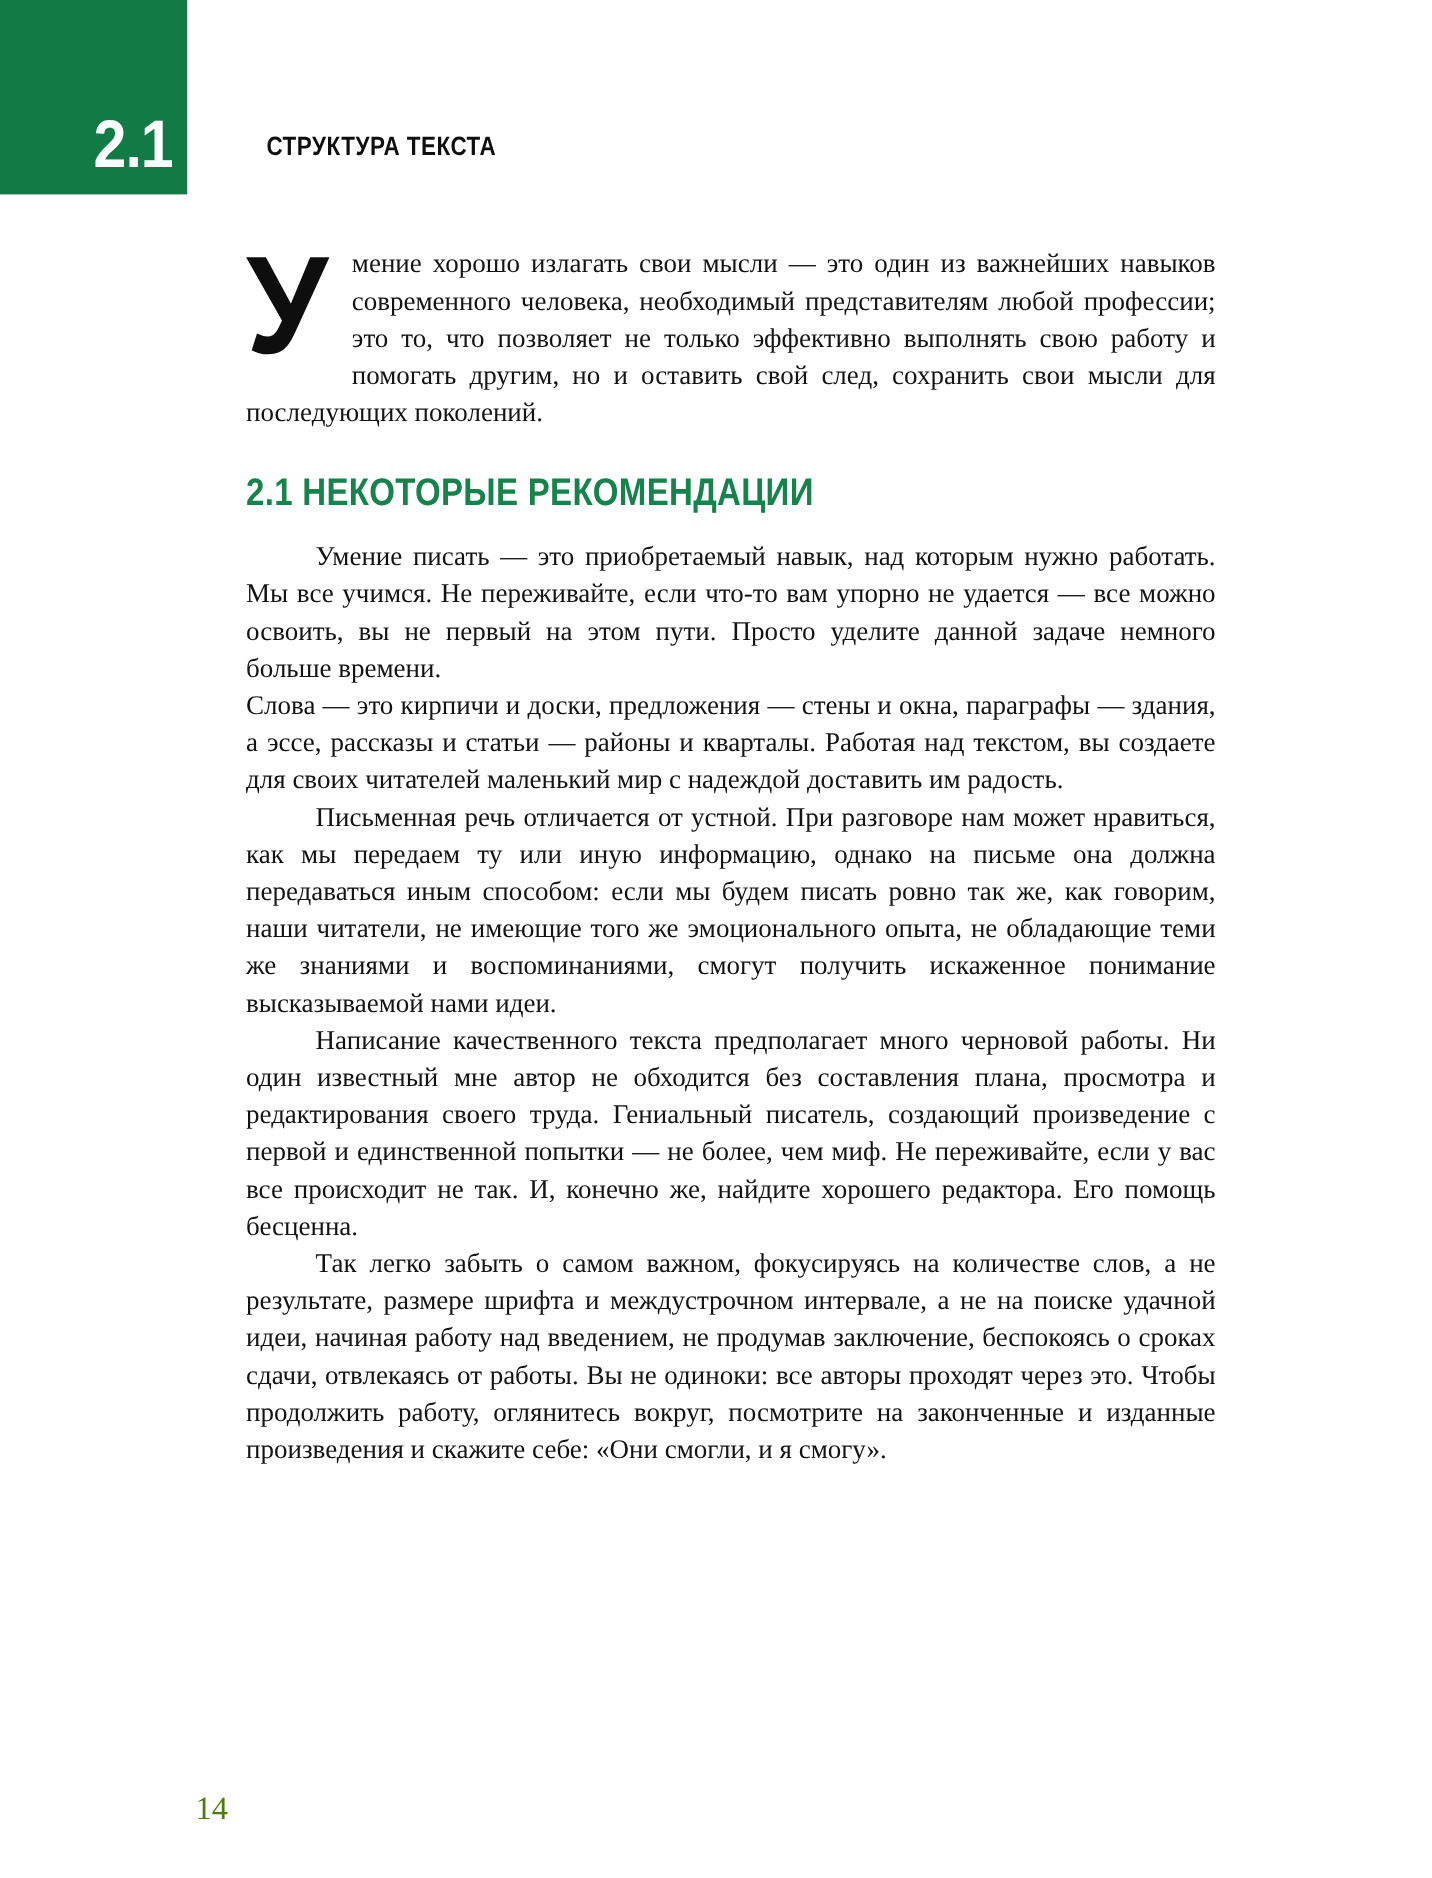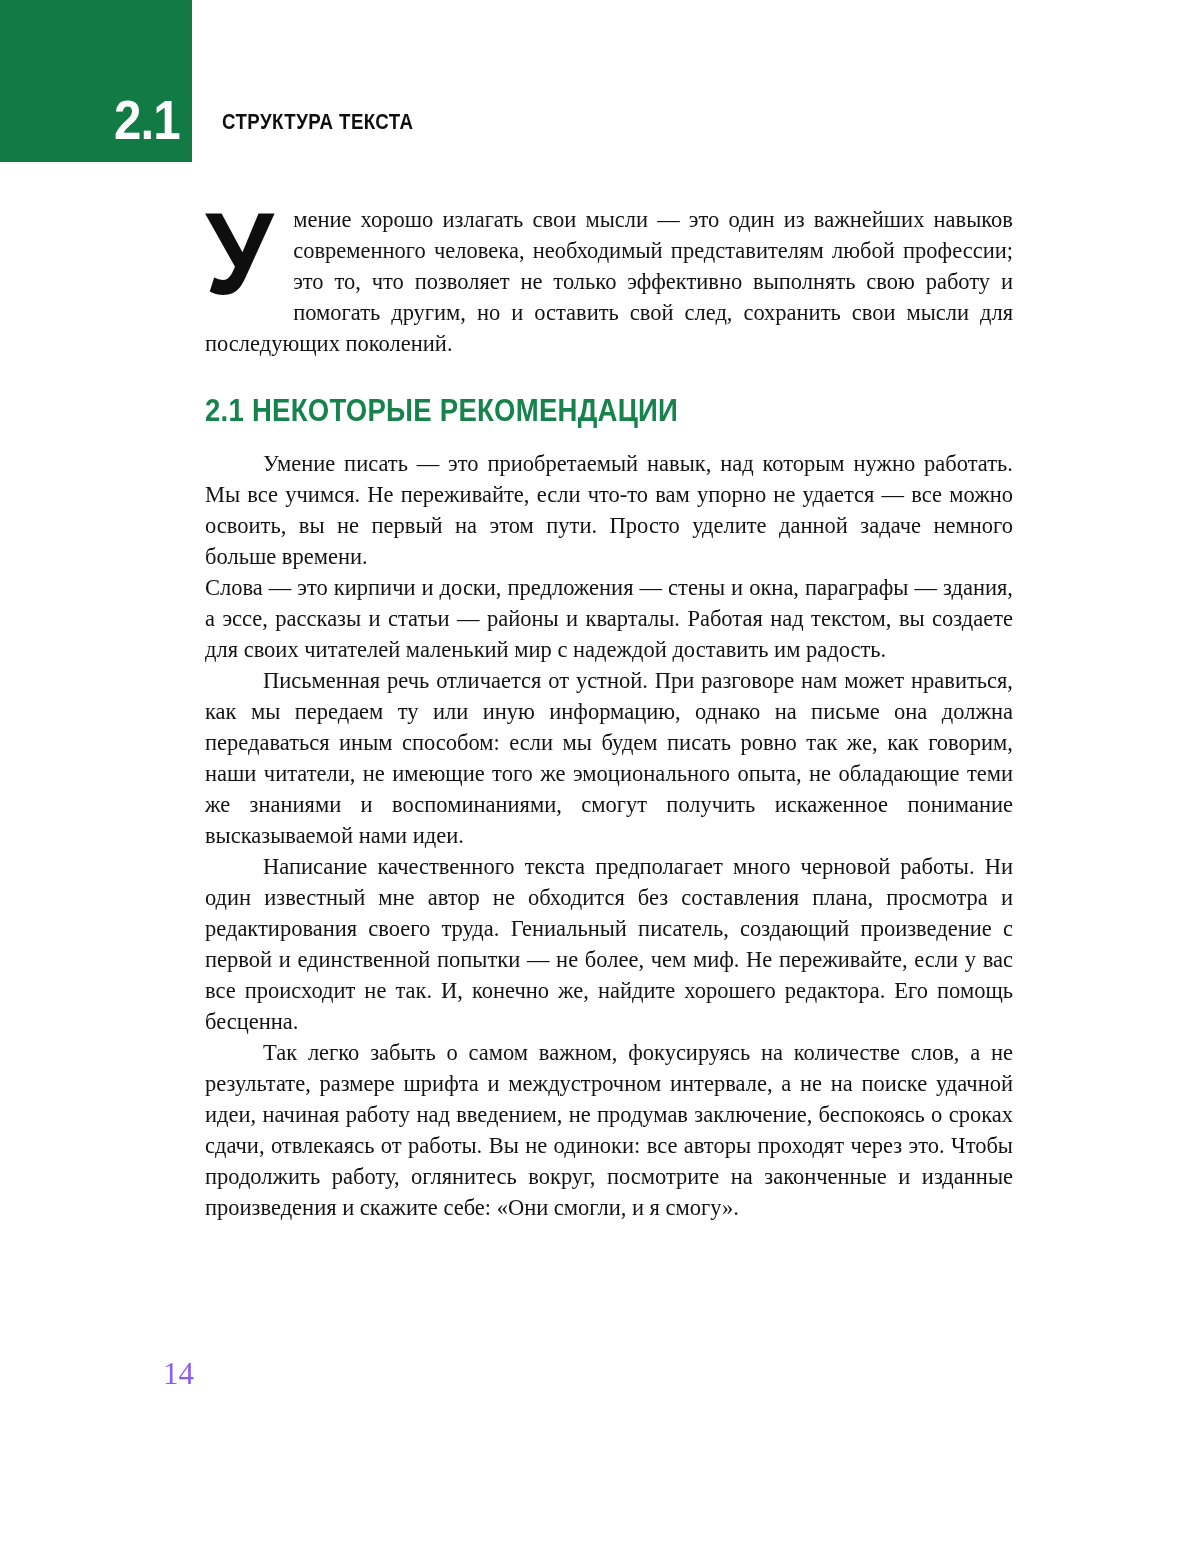--- a/index.html
+++ b/index.html
@@ -10,21 +10,21 @@
     position: relative;
     overflow: hidden;
     font-family: "Liberation Serif", serif;
     color: #141414;
   }
 
   
   .chapter-badge {
     position: absolute;
     left: 0; top: 0;
-    width: 192px;
+    width: 156px;
     height: 162px;
     background: #127a44;
     display: flex;
     align-items: flex-end;
     justify-content: flex-end;
     padding: 0 12px 14px 0;
   }
   .chapter-number {
     color: #ffffff;
     font-family: "Liberation Sans", sans-serif;
@@ -91,24 +91,24 @@
     white-space: nowrap;
     text-align: left;
   }
 
   .body-paragraph { text-indent: 0; }
   .body-paragraph.indent { text-indent: 58px; }
 
   .page-number {
     position: absolute;
     left: 163px;
-    top: 1358px;
-    font-size: 31px;
+    top: 1494px;
+    font-size: 27px;
     line-height: 1;
-    color: #8b5cf6;
+    color: #4d7c0f;
     font-family: "Liberation Serif", serif;
   }
 </style>
 </head>
 <body>
 
 <div class="chapter-badge">
   <span class="chapter-number">2.1</span>
 </div>
 

